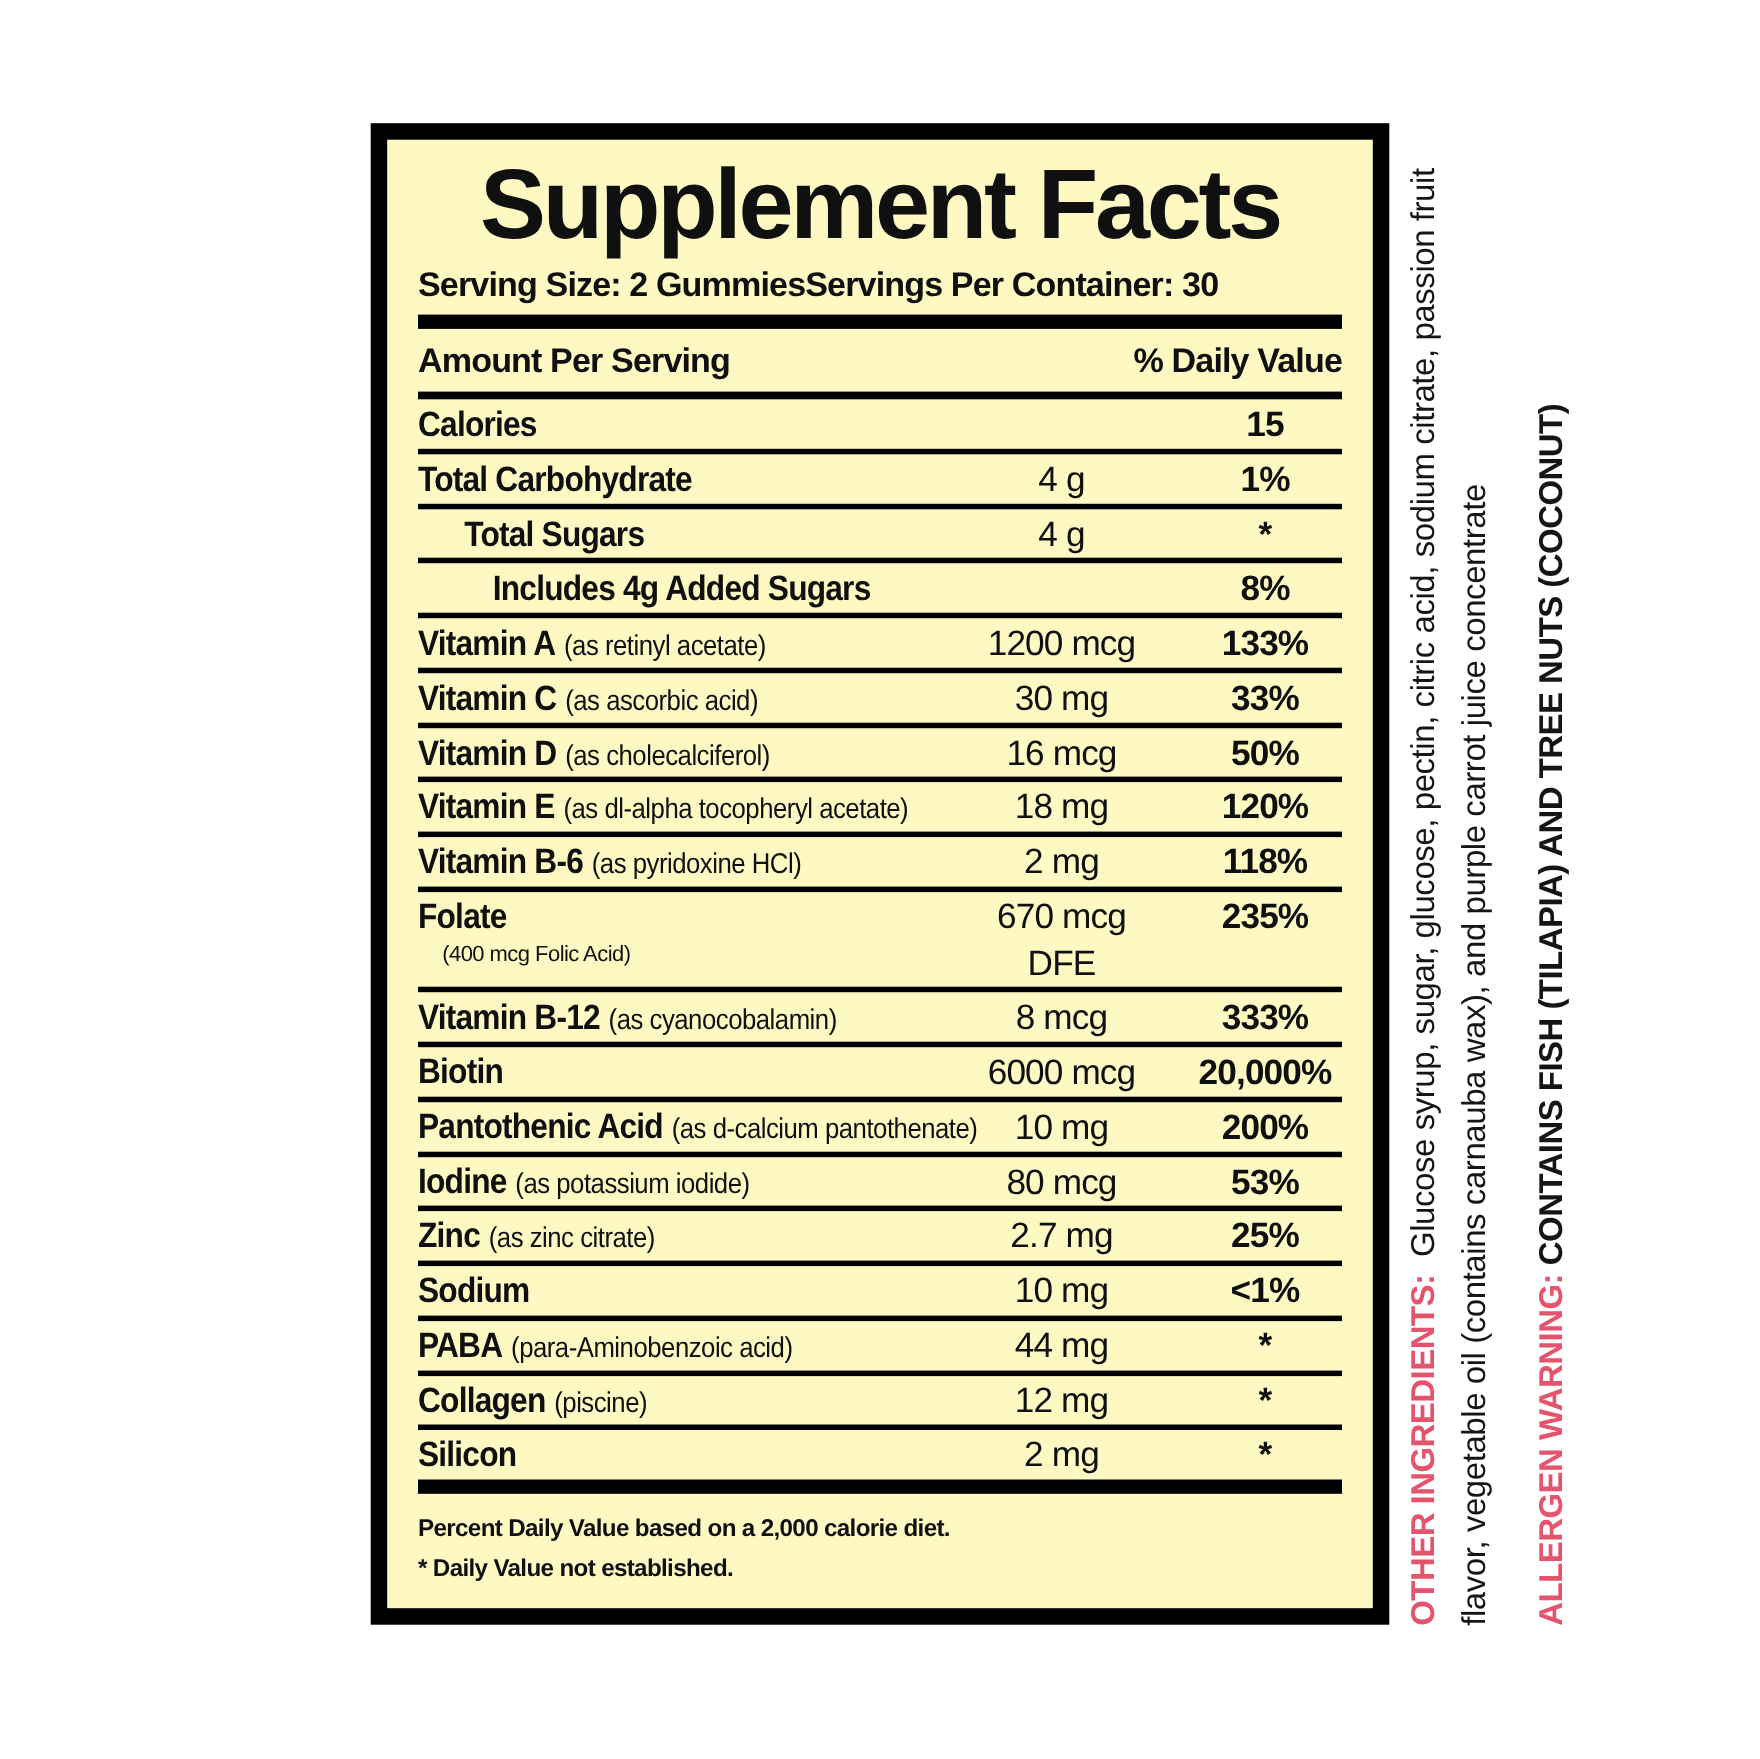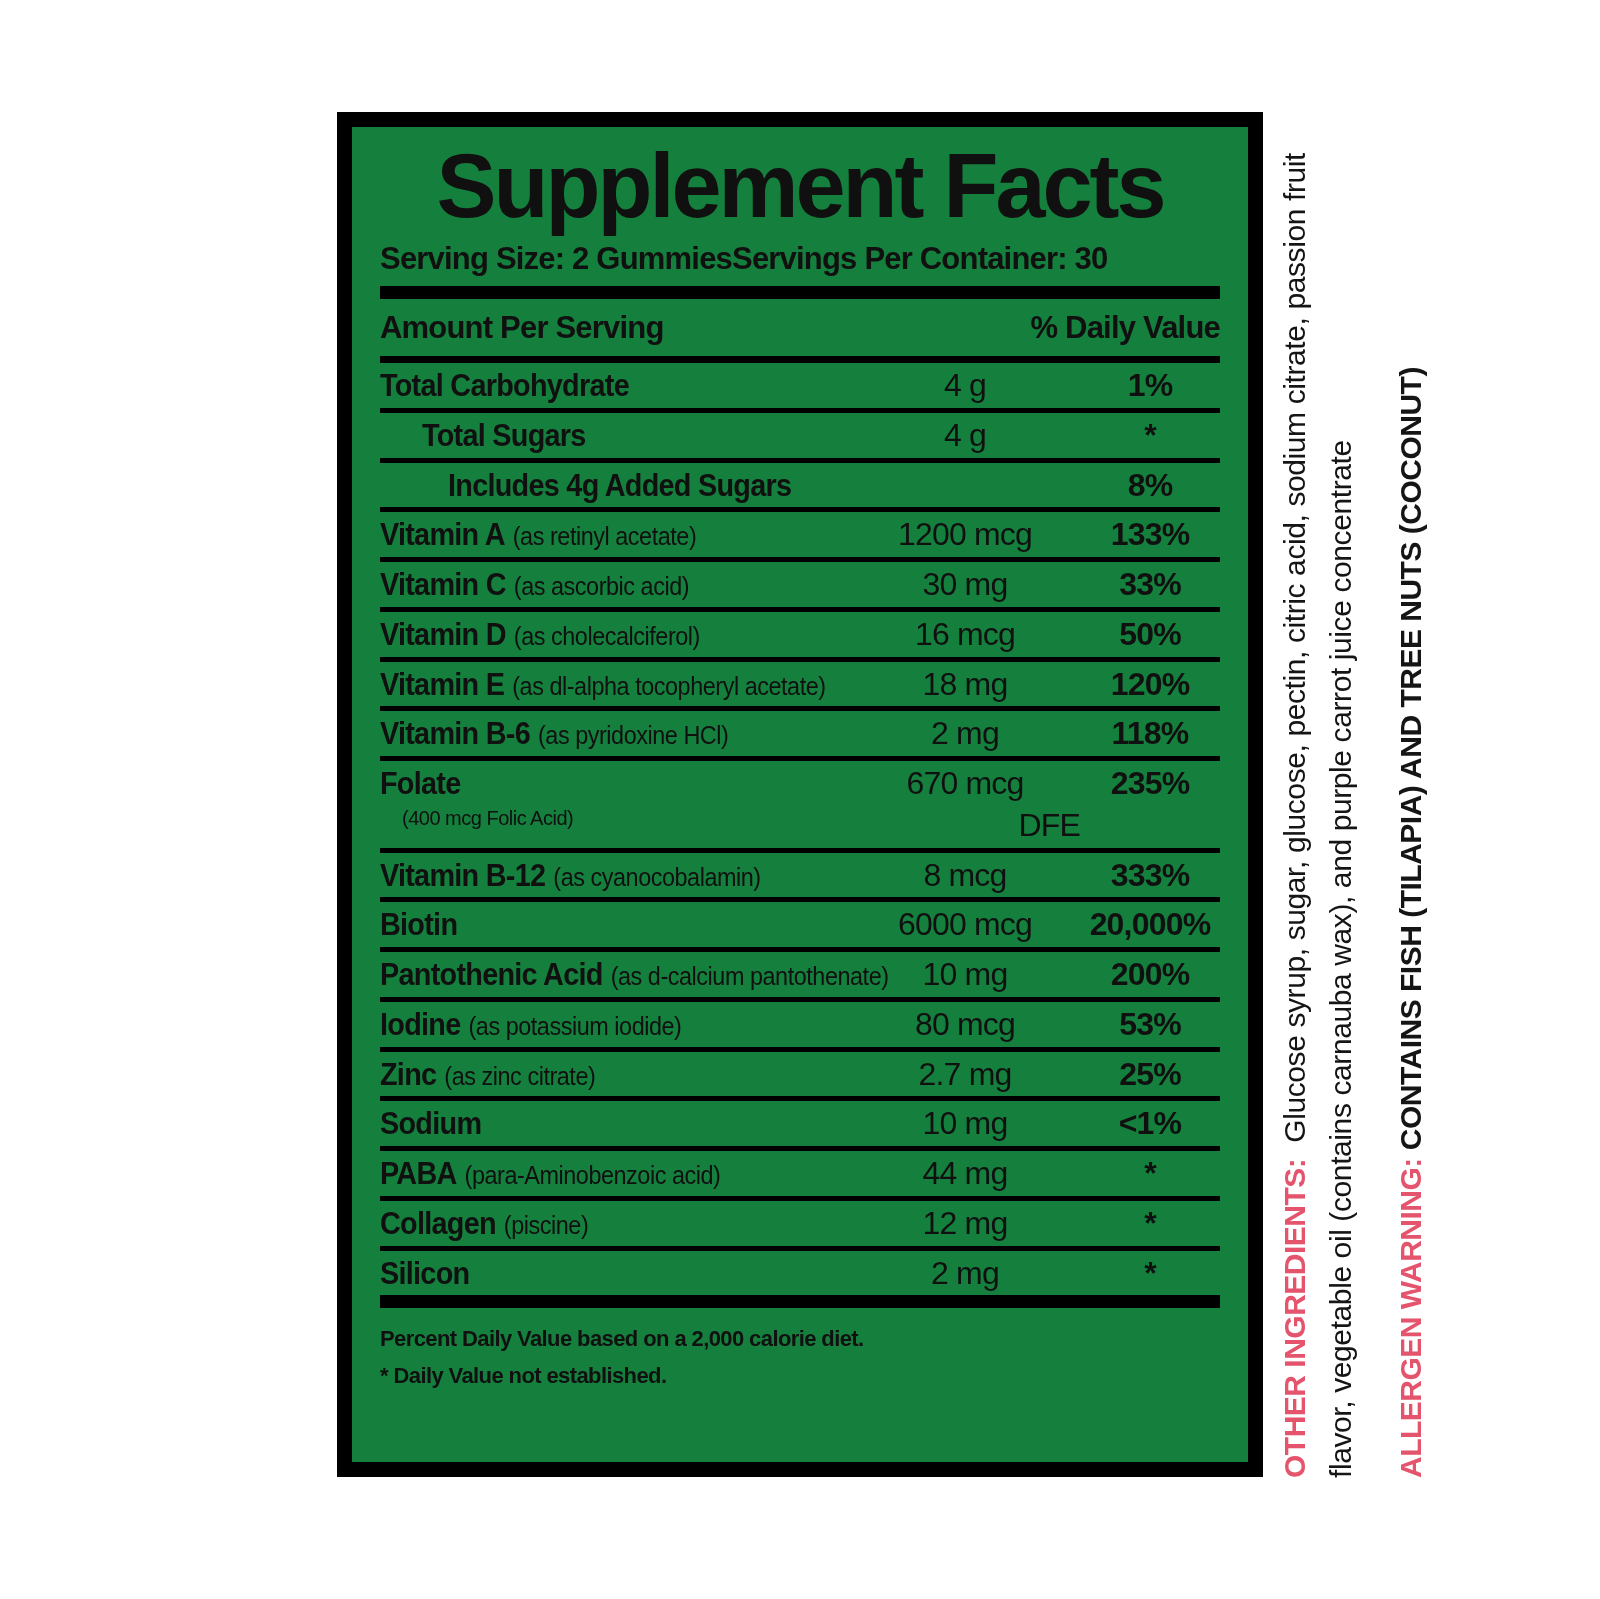--- a/index.html
+++ b/index.html
@@ -6,21 +6,21 @@
   body{
     width:1600px;height:1599px;position:relative;overflow:hidden;
     font-family:"Liberation Sans","DejaVu Sans",sans-serif;
     color:#101010;
     --accent:#e5546d;
   }
 
   
   .facts-box{
     position:absolute;left:337px;top:112px;width:926px;height:1365px;
-    border:15px solid #000;background:#15803d;box-sizing:border-box;
+    border:15px solid #000;background:#fef9c3;box-sizing:border-box;
     padding:0 28px;
   }
   .facts-title{
     font-size:90px;font-weight:700;letter-spacing:-3px;line-height:1;
     text-align:center;margin-top:14px;white-space:nowrap;
   }
   .serving-row{
     display:flex;align-items:baseline;
     font-size:31px;font-weight:700;letter-spacing:-0.8px;margin-top:10px;
   }
@@ -40,21 +40,21 @@
   }
   .row.last{border-bottom:none;}
   .cell-name{flex:1;min-width:0;}
   .name-inner{display:inline-block;white-space:nowrap;transform:scaleX(.9);transform-origin:0 50%;}
   .nname{font-weight:700;letter-spacing:-0.8px;}
   .ndetail{font-weight:400;font-size:26px;letter-spacing:-0.5px;}
   .nname2{display:block;font-weight:400;font-size:20px;letter-spacing:-0.5px;padding-left:22px;margin-top:4px;}
   .ind1 .cell-name{padding-left:42px;}
   .ind2 .cell-name{padding-left:68px;}
   .cell-amt{width:230px;flex:none;text-align:center;font-weight:400;letter-spacing:-0.8px;}
-  .cell-amt .amt2{display:block;margin-top:4px;text-align:right;}
+  .cell-amt .amt2{display:block;margin-top:4px;}
   .cell-dv{width:140px;flex:none;text-align:center;font-weight:700;letter-spacing:-0.8px;}
 
   .footnotes{
     padding:12px 0 0;font-size:22px;font-weight:700;
     letter-spacing:-0.6px;line-height:37px;
   }
 
   
   .side-notes{position:absolute;left:1272px;top:110px;width:190px;height:1368px;}
   .side-notes-inner{
@@ -82,20 +82,25 @@
   <div class="bar bar-thick"></div>
 
   <div class="header-row">
     <span>Amount Per Serving</span>
     <span>% Daily Value</span>
   </div>
 
   <div class="bar bar-med"></div>
 
   <div id="rows">
+      <div class="row">
+        <div class="cell-name"><span class="name-inner"><span class="nname">Calories</span></span></div>
+        <div class="cell-amt"></div>
+        <div class="cell-dv">15</div>
+      </div>
       <div class="row">
         <div class="cell-name"><span class="name-inner"><span class="nname">Total Carbohydrate</span></span></div>
         <div class="cell-amt">4 g</div>
         <div class="cell-dv">1%</div>
       </div>
       <div class="row ind1">
         <div class="cell-name"><span class="name-inner"><span class="nname">Total Sugars</span></span></div>
         <div class="cell-amt">4 g</div>
         <div class="cell-dv">*</div>
       </div>

